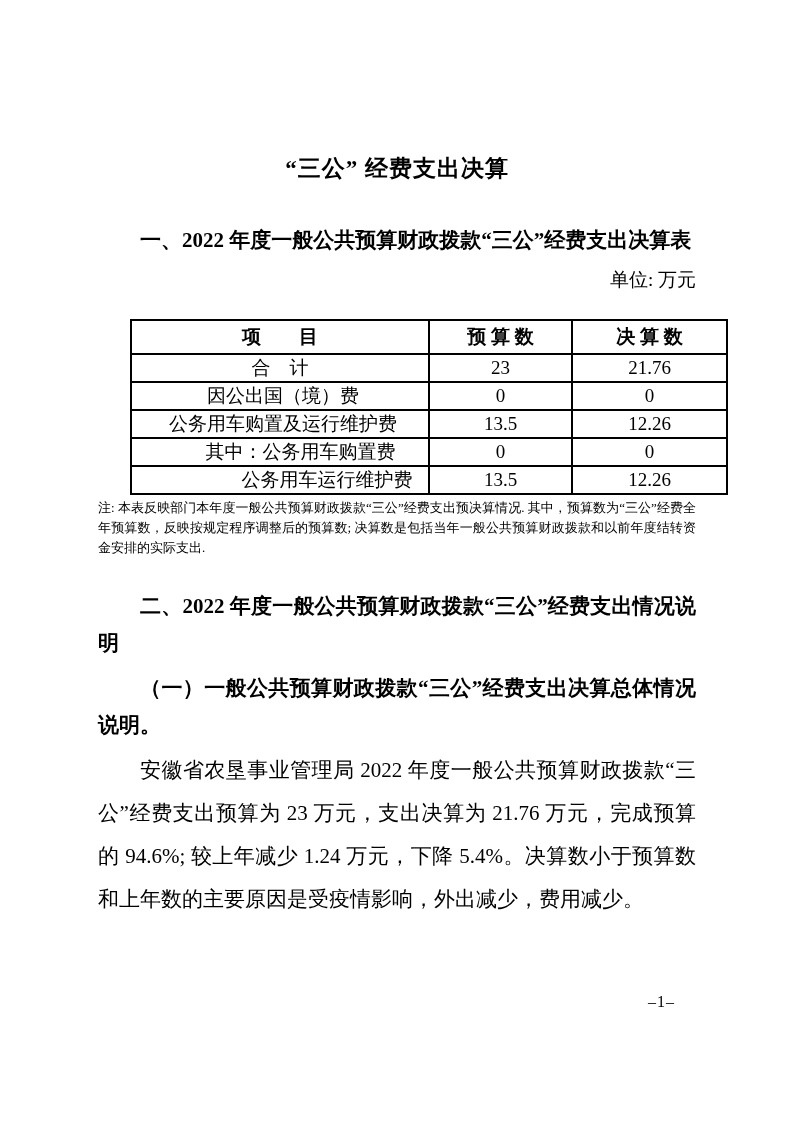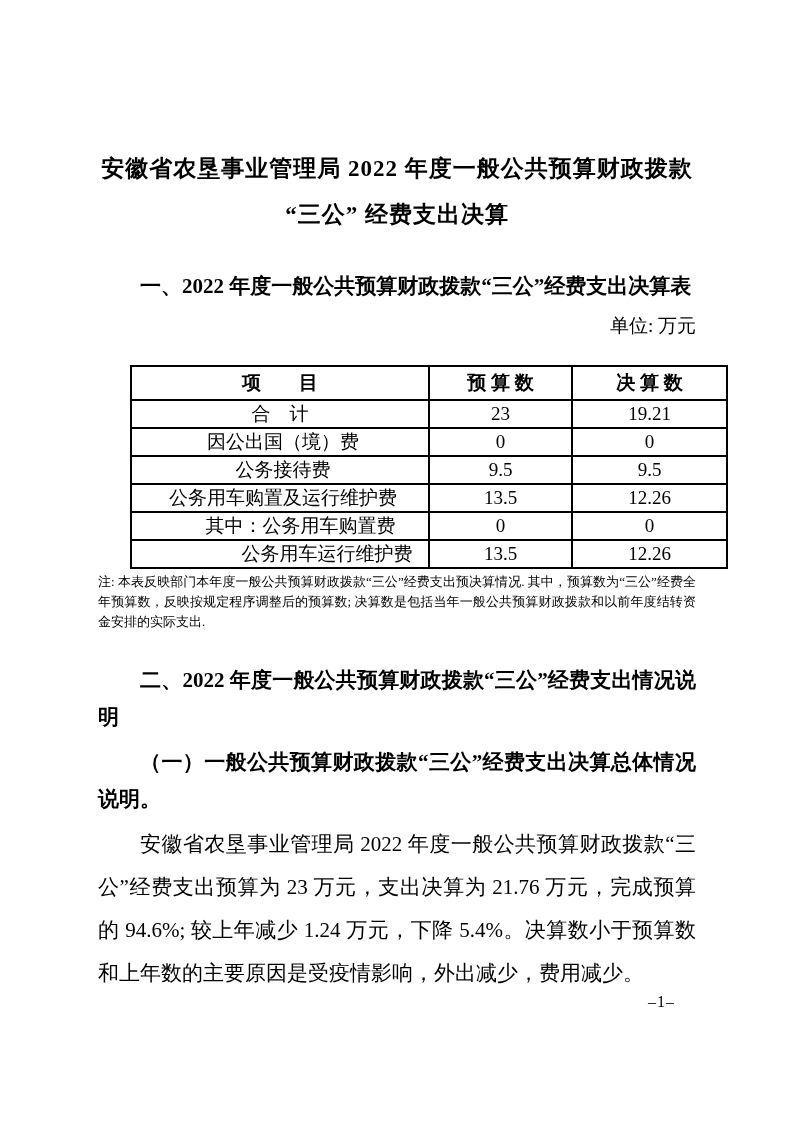--- a/index.html
+++ b/index.html
@@ -103,21 +103,20 @@
     letter-spacing: 1px;
   }
 </style>
 </head>
 <body>
 
 <div class="page">
   <div class="content">
 
     <div class="doc-title">
-      <div>安徽省农垦事业管理局 2022 年度一般公共预算财政拨款</div>
       <div>“三公” 经费支出决算</div>
     </div>
 
     <div class="heading">一、2022 年度一般公共预算财政拨款“三公”经费支出决算表</div>
 
     <div class="unit-line">单位: 万元</div>
 
     <table class="budget-table">
       <colgroup>
         <col class="c-item">
@@ -128,31 +127,26 @@
         <tr>
           <th>项　　目</th>
           <th>预 算 数</th>
           <th>决 算 数</th>
         </tr>
       </thead>
       <tbody>
         <tr>
           <td class="item-center">合　计</td>
           <td>23</td>
-          <td>19.21</td>
+          <td>21.76</td>
         </tr>
         <tr>
           <td class="item-left">因公出国（境）费</td>
           <td>0</td>
           <td>0</td>
-        </tr>
-        <tr>
-          <td class="item-left">公务接待费</td>
-          <td>9.5</td>
-          <td>9.5</td>
         </tr>
         <tr>
           <td class="item-left">公务用车购置及运行维护费</td>
           <td>13.5</td>
           <td>12.26</td>
         </tr>
         <tr>
           <td class="item-ind1">其中：公务用车购置费</td>
           <td>0</td>
           <td>0</td>

